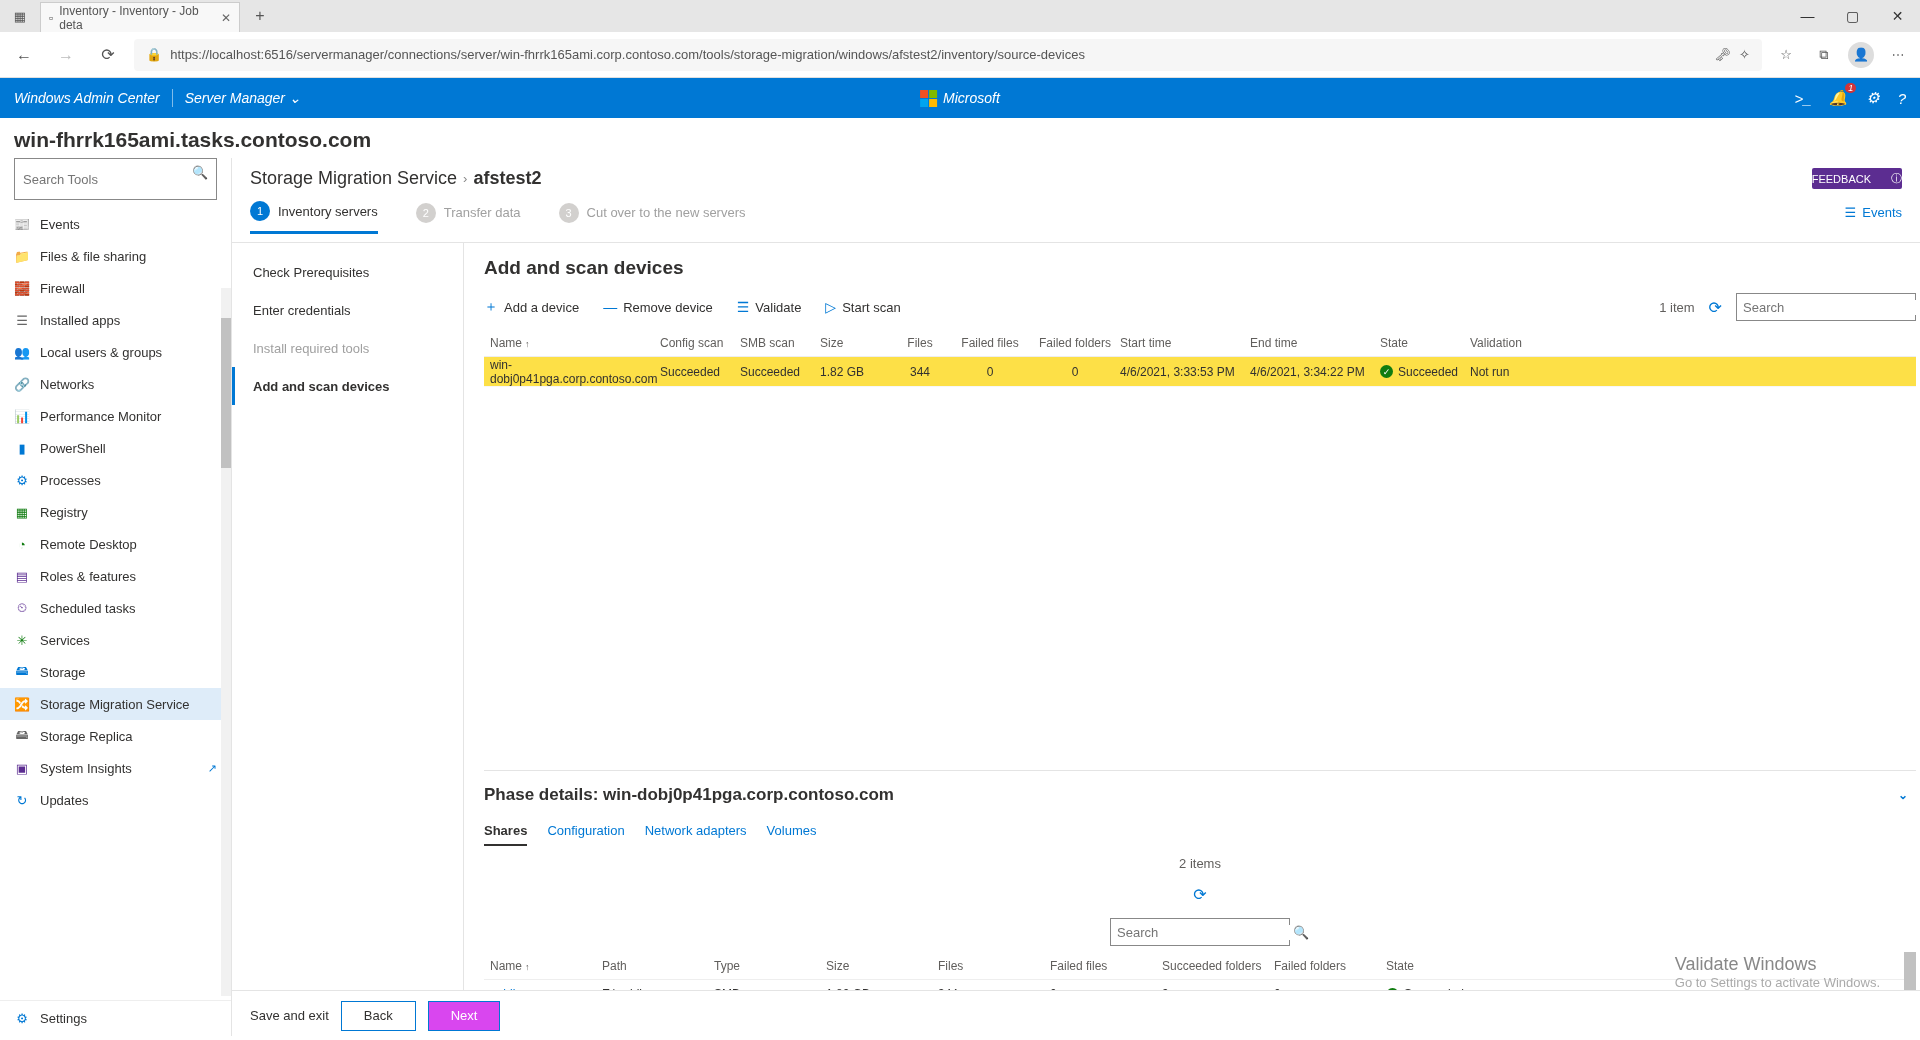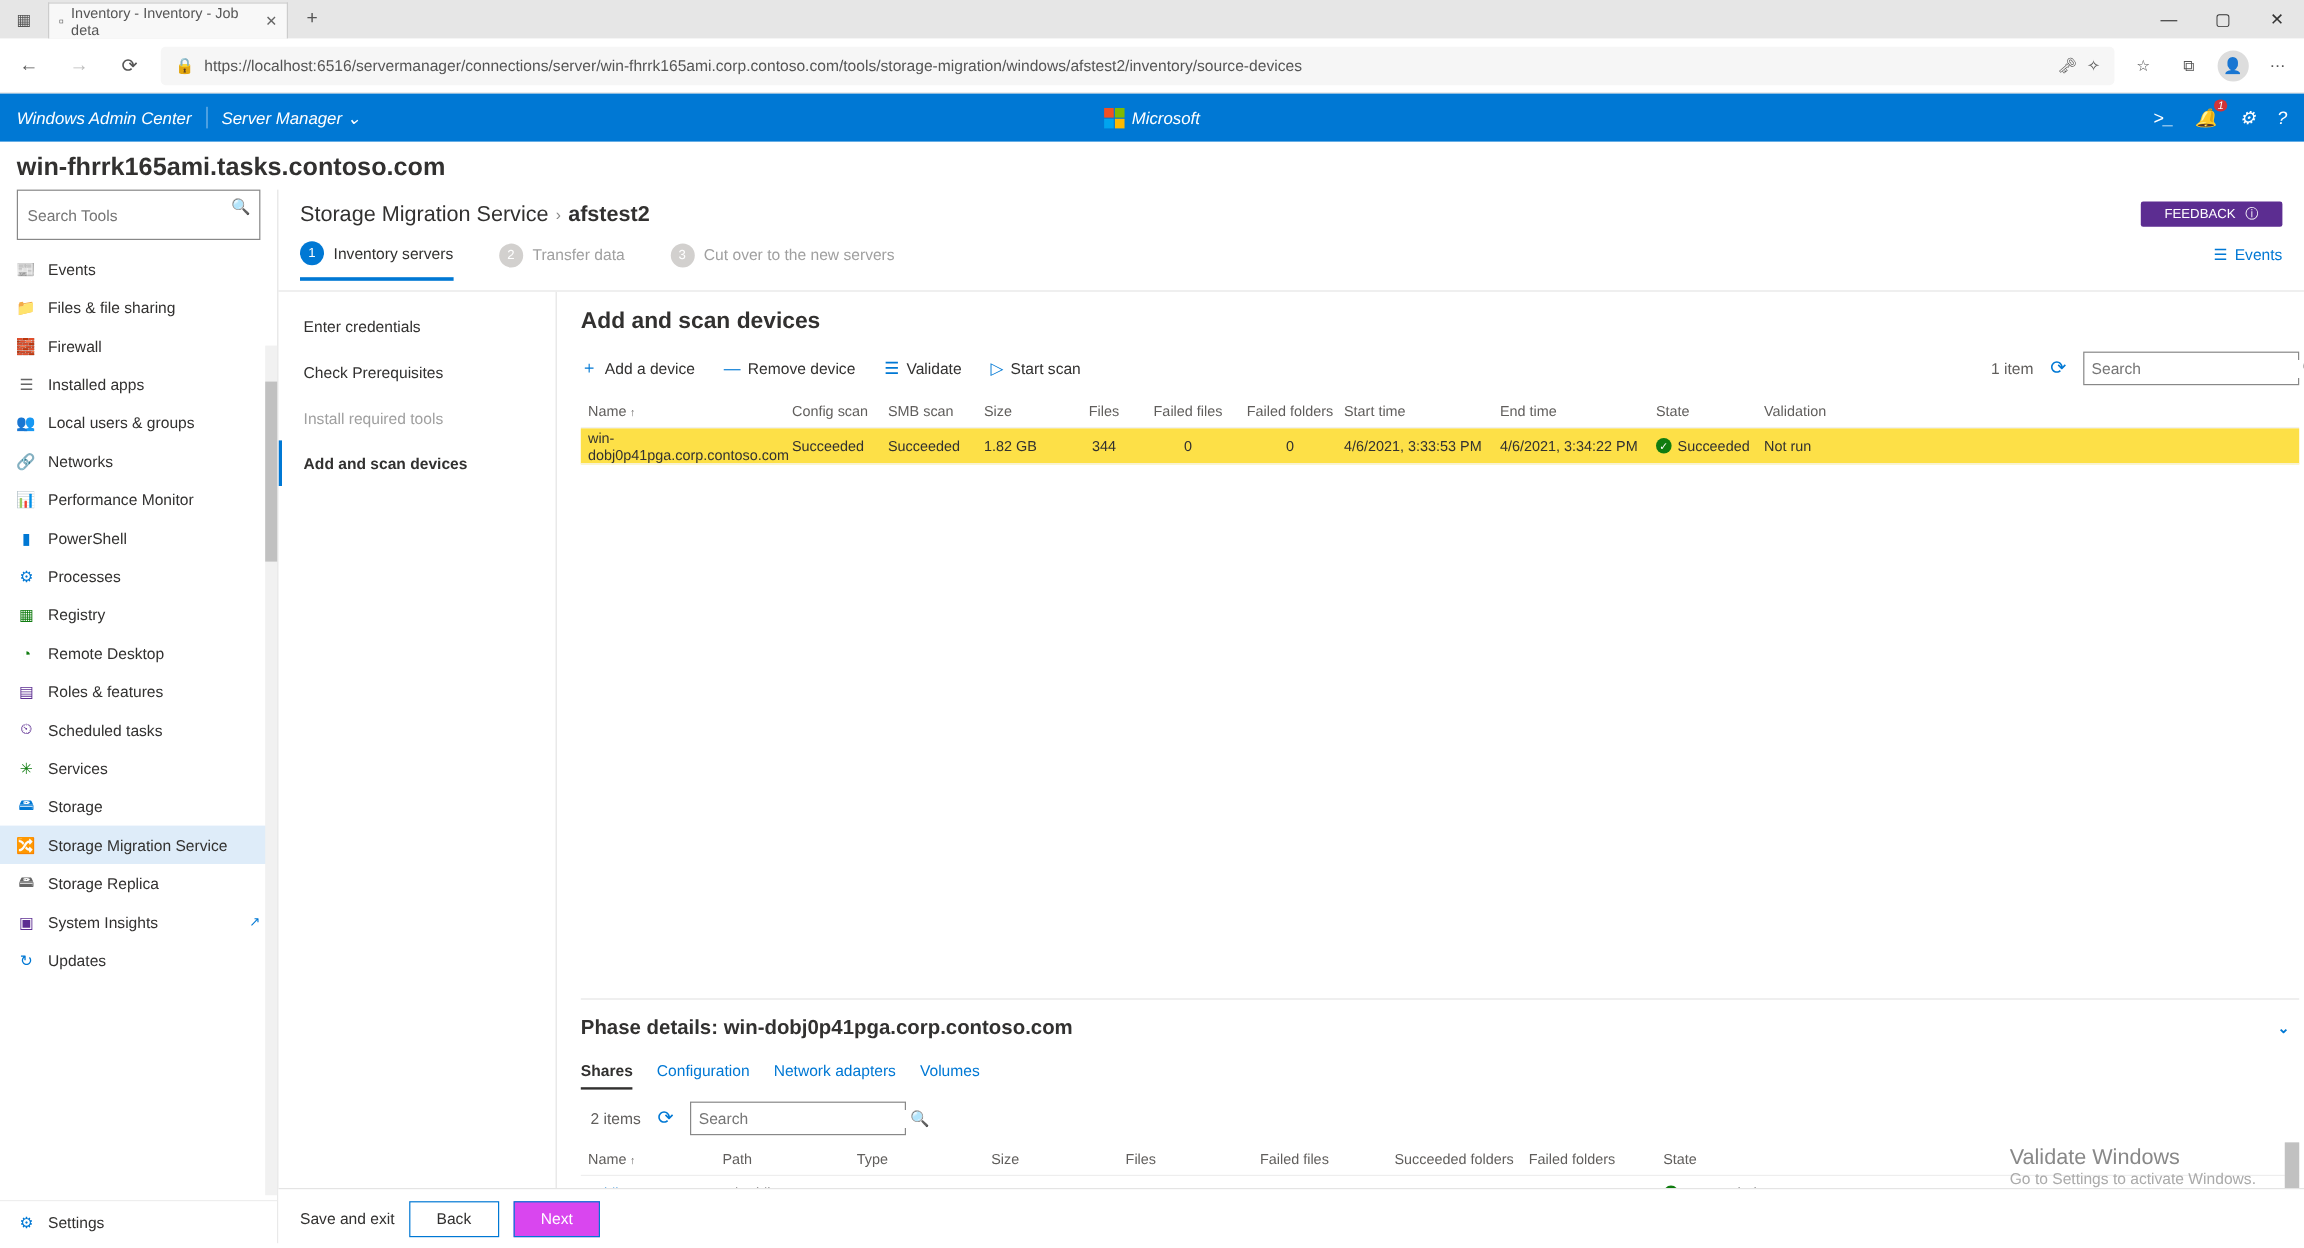--- a/index.html
+++ b/index.html
@@ -52,21 +52,21 @@
 .tool-ext { margin-left: auto; color: #0078d4; font-size: 11px; }
 .side-scroll { position: absolute; right: 0; top: 130px; bottom: 40px; width: 10px; background: #f1f1f1; }
 .side-thumb { position: absolute; top: 30px; width: 10px; height: 150px; background: #c1c1c1; }
 .settings-row { height: 36px; border-top: 1px solid #eee; display: flex; align-items: center; padding: 0 14px; gap: 10px; }
 
 .content { flex: 1; display: flex; flex-direction: column; }
 .bc-row { padding: 10px 18px 4px; display: flex; align-items: center; }
 .bc-main { font-size: 18px; color: #323130; }
 .bc-sep { margin: 0 6px; color: #888; }
 .bc-sub { font-size: 18px; font-weight: 600; }
-.feedback { margin-left: auto; background: #5c2d91; color: #fff; font-size: 11px; padding: 3px 20px; display: flex; align-items: center; gap: 8px; border-radius: 2px; }
+.feedback { margin-left: auto; background: #5c2d91; color: #fff; font-size: 11px; padding: 3px 0; display: flex; align-items: center; gap: 20px; border-radius: 2px; }
 
 .steps { display: flex; align-items: center; padding: 8px 18px; border-bottom: 1px solid #e4e4e4; gap: 38px; position: relative; }
 .step { display: flex; align-items: center; gap: 8px; font-size: 13px; color: #a0a0a0; padding-bottom: 10px; }
 .step.active { color: #323130; font-weight: 400; border-bottom: 3px solid #0078d4; }
 .step-num { width: 20px; height: 20px; border-radius: 50%; background: #d2d0ce; color: #fff; display: flex; align-items: center; justify-content: center; font-size: 11px; }
 .step.active .step-num { background: #0078d4; }
 .events-link { position: absolute; right: 18px; top: 12px; color: #0078d4; display: flex; align-items: center; gap: 6px; }
 
 .subcontent { flex: 1; display: flex; overflow: hidden; }
 .substeps { width: 232px; border-right: 1px solid #e4e4e4; padding-top: 10px; }
@@ -94,21 +94,21 @@
 .sort-arr { font-size: 9px; margin-left: 3px; }
 .state-ok { display: flex; align-items: center; gap: 5px; }
 .ok-ico { width: 13px; height: 13px; border-radius: 50%; background: #107c10; color: #fff; font-size: 9px; display: flex; align-items: center; justify-content: center; }
 
 .phase { margin-top: auto; border-top: 1px solid #e4e4e4; padding: 8px 0 0; position: relative; }
 .phase h3 { font-size: 17px; font-weight: 600; padding: 6px 0 10px; display: flex; align-items: center; }
 .phase h3 .chev { position: absolute; right: 8px; color: #0078d4; font-size: 12px; }
 .det-tabs { display: flex; gap: 20px; padding: 4px 0 0; font-size: 13px; }
 .det-tab { color: #0078d4; padding: 4px 0 6px; cursor: pointer; }
 .det-tab.sel { color: #323130; font-weight: 600; border-bottom: 2px solid #323130; }
-.det-cmd { display: flex; justify-content: flex-start; padding: 10px 8px 6px; align-items: center; gap: 14px; color: #605e5c; }
+.det-cmd { display: flex; justify-content: center; padding: 10px 8px 6px; align-items: center; gap: 14px; color: #605e5c; flex-direction: column; }
 
 .grid2-hdr, .grid2-row { display: flex; align-items: center; padding: 0 6px; font-size: 12px; }
 .grid2-hdr { height: 28px; color: #605e5c; border-bottom: 1px solid #eee; }
 .grid2-row { height: 28px; }
 .c2-name{width:112px;} .c2-path{width:112px;} .c2-type{width:112px;} .c2-size{width:112px;} .c2-files{width:112px;} .c2-ff{width:112px;} .c2-sf{width:112px;} .c2-ffo{width:112px;} .c2-state{width:120px;}
 .link { color: #0078d4; text-decoration: underline; cursor: pointer; }
 .panel-scroll { position: absolute; right: 0; top: 0; bottom: 0; width: 12px; background: #f1f1f1; }
 .panel-thumb { position: absolute; top: 0; width: 12px; height: 120px; background: #c1c1c1; }
 
 .watermark { position: absolute; right: 40px; bottom: 50px; color: #aaa; font-size: 13px; text-align: left; }
@@ -297,22 +297,22 @@
           <span>Cut over to the new servers</span>
         </div>
       <div class="events-link">
           <span style="color:#0078d4">☰</span>
           <span>Events</span>
         </div>
     </div>
 
     <div class="subcontent">
       <div class="substeps">
+        <div class="substep">Check Prerequisites</div>
         <div class="substep">Enter credentials</div>
-        <div class="substep">Check Prerequisites</div>
         <div class="substep disabled">Install required tools</div>
         <div class="substep sel">Add and scan devices</div>
       </div>
 
       <div class="panel">
         <h2>Add and scan devices</h2>
         <div class="cmdbar">
           <div class="cmd">
               <span class="ci">＋</span>
               <span>Add a device</span>

